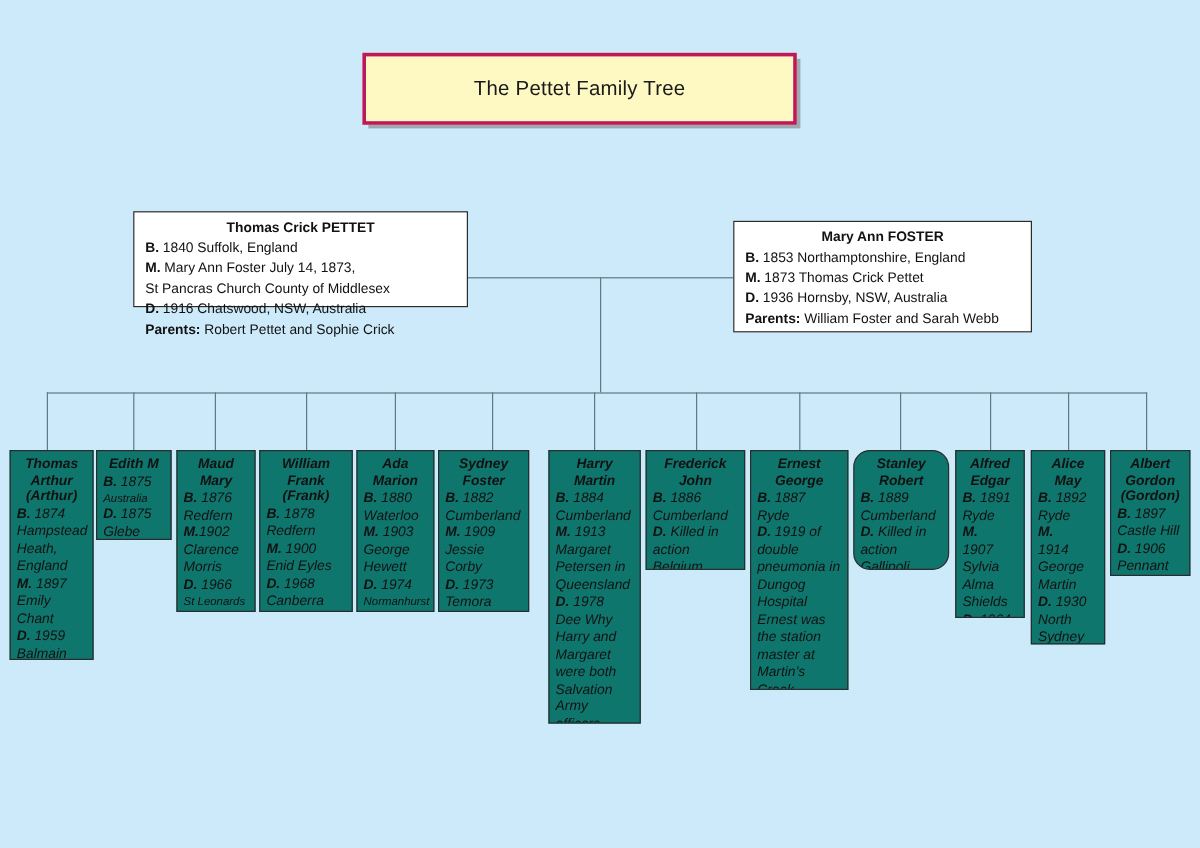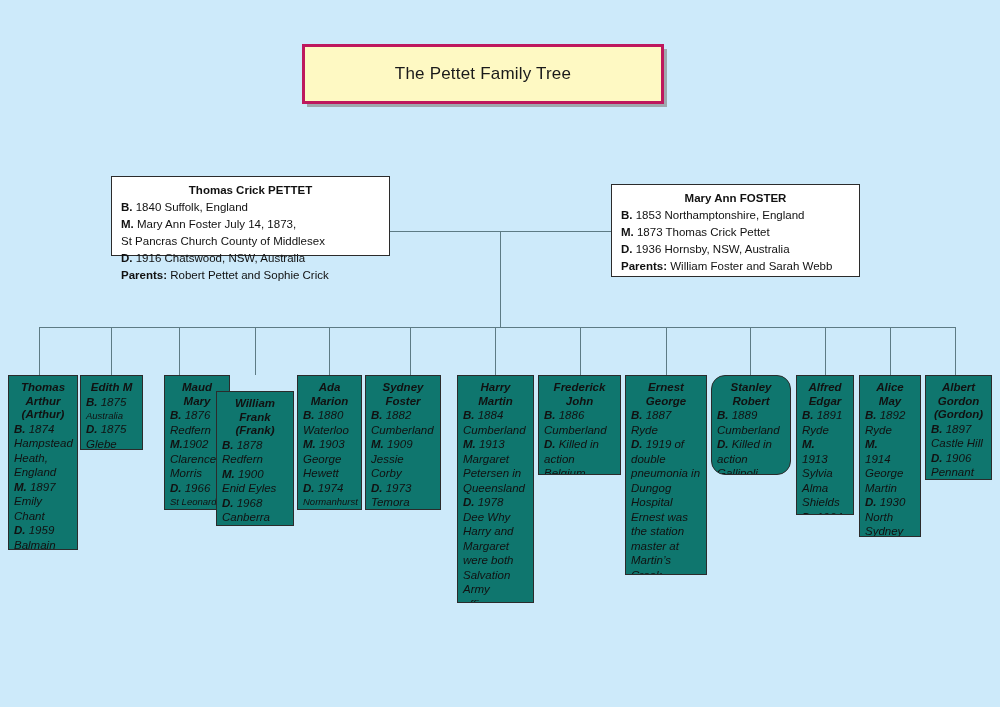--- a/index.html
+++ b/index.html
@@ -160,30 +160,30 @@
         <div class="cline"><b>D.</b><span>  1959</span></div>
         <div class="cline"><b></b><span>Balmain</span></div>
       </div>
       <div class="cbox" style="left: 80px; top: 375px; width: 63px; height: 75px;">
         <div class="cname">Edith M</div>
         <div class="cline"><b>B.</b><span> 1875</span></div>
         <div class="cline small"><b></b><span>Australia</span></div>
         <div class="cline"><b>D.</b><span> 1875</span></div>
         <div class="cline"><b></b><span>Glebe</span></div>
       </div>
-      <div class="cbox" style="left: 164px; top: 375px; width: 66px; height: 135px;">
+      <div class="cbox" style="left: 147px; top: 375px; width: 66px; height: 135px;">
         <div class="cname">Maud Mary</div>
         <div class="cline"><b>B.</b><span> 1876</span></div>
         <div class="cline"><b></b><span>Redfern</span></div>
         <div class="cline"><b>M.</b><span>1902</span></div>
         <div class="cline"><b></b><span>Clarence Morris</span></div>
         <div class="cline"><b>D.</b><span> 1966</span></div>
         <div class="cline small"><b></b><span>St Leonards</span></div>
       </div>
-      <div class="cbox" style="left: 216px; top: 375px; width: 78px; height: 135px; margin-top: 16px;">
+      <div class="cbox" style="left: 216px; top: 375px; width: 78px; height: 135px;">
         <div class="cname">William Frank (Frank)</div>
         <div class="cline"><b>B.</b><span> 1878</span></div>
         <div class="cline"><b></b><span>Redfern</span></div>
         <div class="cline"><b>M.</b><span> 1900</span></div>
         <div class="cline"><b></b><span>Enid Eyles</span></div>
         <div class="cline"><b>D.</b><span> 1968</span></div>
         <div class="cline"><b></b><span>Canberra</span></div>
       </div>
       <div class="cbox" style="left: 297px; top: 375px; width: 65px; height: 135px;">
         <div class="cname">Ada Marion</div>
@@ -230,21 +230,21 @@
         <div class="cline"><b>B.</b><span> 1889</span></div>
         <div class="cline"><b></b><span>Cumberland</span></div>
         <div class="cline"><b>D.</b><span> Killed in action</span></div>
         <div class="cline"><b></b><span>Gallipoli 08/08/1915</span></div>
       </div>
       <div class="cbox" style="left: 796px; top: 375px; width: 58px; height: 140px;">
         <div class="cname">Alfred Edgar</div>
         <div class="cline"><b>B.</b><span> 1891</span></div>
         <div class="cline"><b></b><span>Ryde</span></div>
         <div class="cline"><b>M.</b><span></span></div>
-        <div class="cline"><b></b><span>1913 Sylvia Alma Shields</span></div>
+        <div class="cline"><b></b><span>1907 Sylvia Alma Shields</span></div>
         <div class="cline"><b>D.</b><span> 1964</span></div>
         <div class="cline"><b></b><span>Bulli</span></div>
       </div>
       <div class="cbox" style="left: 859px; top: 375px; width: 62px; height: 162px;">
         <div class="cname">Alice May</div>
         <div class="cline"><b>B.</b><span> 1892</span></div>
         <div class="cline"><b></b><span>Ryde</span></div>
         <div class="cline"><b>M.</b><span></span></div>
         <div class="cline"><b></b><span>1914 George Martin</span></div>
         <div class="cline"><b>D.</b><span> 1930</span></div>

